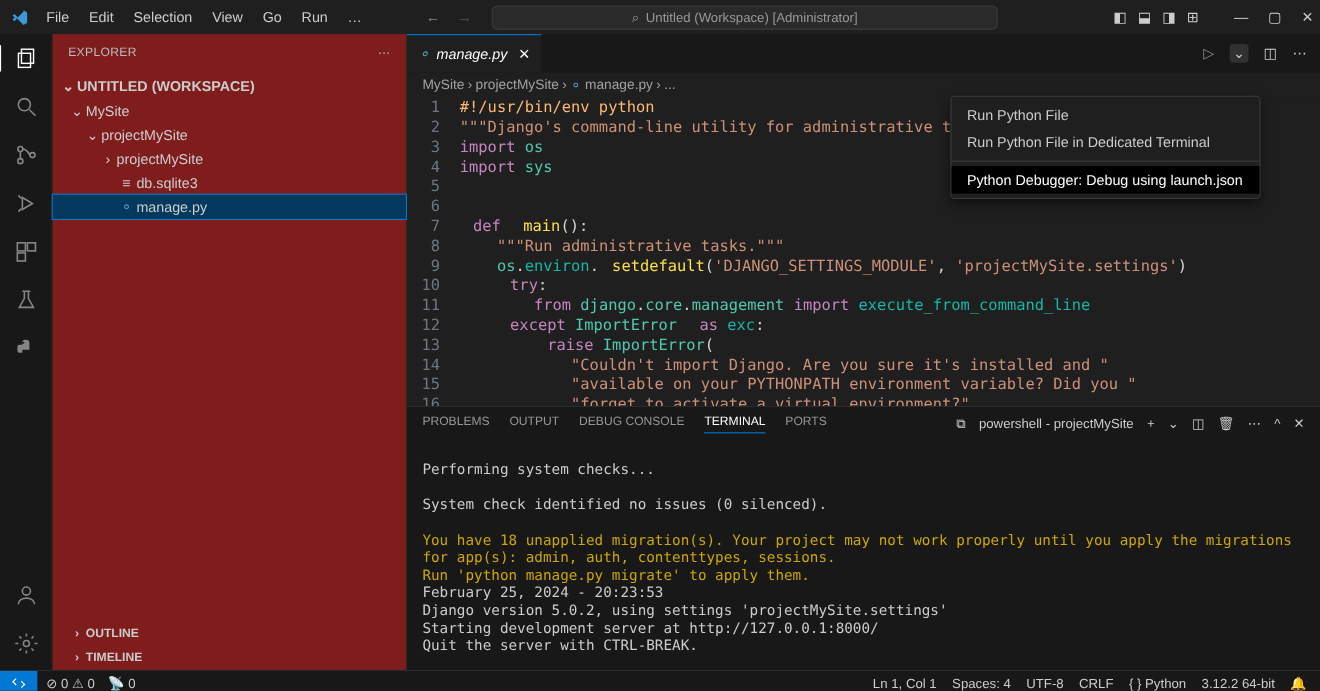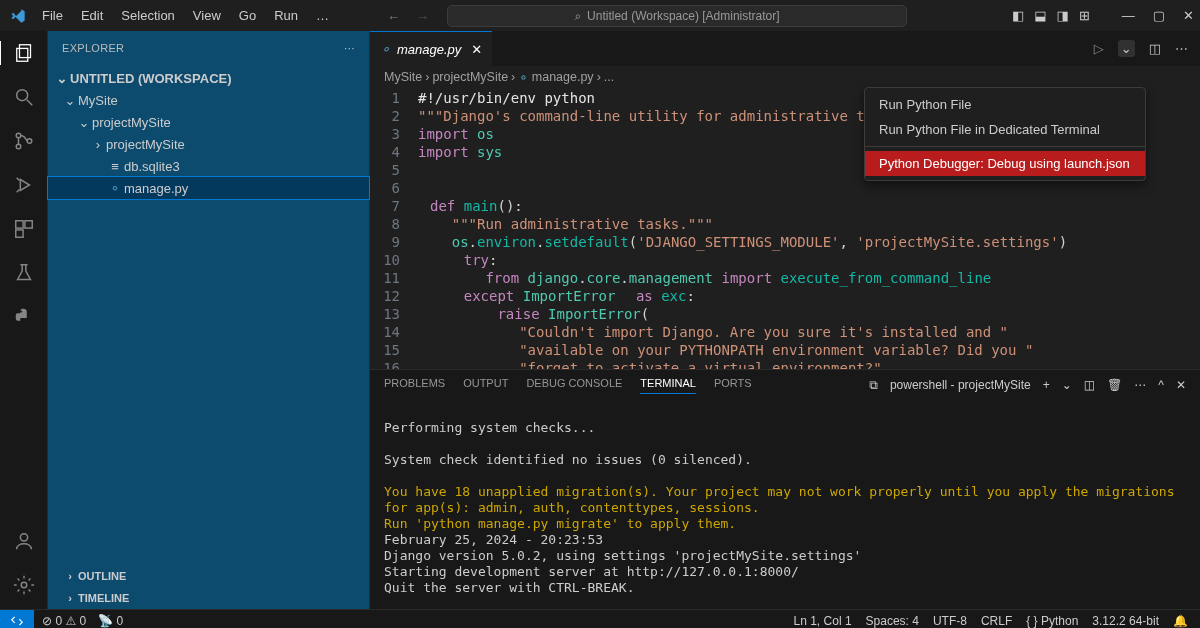--- a/index.html
+++ b/index.html
@@ -10,49 +10,49 @@
   .menu-item { padding: 4px 8px; cursor: pointer; }
   .nav-arrows { display: flex; gap: 16px; margin-left: 50px; color: #888; }
   .search-box { margin-left: 18px; width: 460px; height: 22px; background: #2a2a2a; border: 1px solid #3c3c3c; border-radius: 5px; display: flex; align-items: center; justify-content: center; gap: 6px; color: #999; font-size: 12px; }
   .window-controls { margin-left: auto; display: flex; align-items: center; gap: 18px; color: #ccc; }
   .layout-icons { display: flex; gap: 10px; margin-right: 14px; }
   .main { display: flex; height: 578px; }
   .activitybar { width: 48px; background: #181818; display: flex; flex-direction: column; align-items: center; padding-top: 10px; gap: 20px; border-right: 1px solid #2b2b2b; }
   .activity-item { width: 24px; height: 24px; color: #858585; cursor: pointer; display:flex; align-items:center; justify-content:center; }
   .activity-item.active { color: #ffffff; border-left: 2px solid #fff; margin-left:-2px; padding-left:2px; width:48px; }
   .activity-bottom { margin-top: auto; margin-bottom: 12px; display:flex; flex-direction:column; gap:20px; align-items:center; }
-  .sidebar { width: 322px; background: #0c4a6e; border-right: 1px solid #2b2b2b; display: flex; flex-direction: column; }
+  .sidebar { width: 322px; background: #7f1d1d; border-right: 1px solid #2b2b2b; display: flex; flex-direction: column; }
   .sidebar-header { height: 34px; display: flex; align-items: center; justify-content: space-between; padding: 0 14px; font-size: 11px; letter-spacing: 0.3px; color: #bbb; }
   .tree { flex: 1; padding-top: 2px; }
   .tree-row { display: flex; align-items: center; height: 22px; padding-left: 4px; cursor: pointer; font-size: 13px; }
   .tree-row.selected { background: #04395e; outline: 1px solid #0078d4; }
   .chevron { width: 16px; display: inline-flex; justify-content: center; color: #ccc; }
   .file-icon { width: 18px; display:inline-flex; justify-content:center; }
   .outline-row { height: 22px; display:flex; align-items:center; padding-left:14px; font-size:11px; font-weight:700; color:#ccc; }
   .editor-area { flex: 1; display: flex; flex-direction: column; background: #1f1f1f; position: relative; }
   .tabs { height: 35px; display: flex; align-items: stretch; background: #181818; }
   .tab { display: flex; align-items: center; gap: 6px; padding: 0 10px; background: #1f1f1f; border-top: 1px solid #0078d4; font-style: italic; color:#fff; }
   .tab-actions { margin-left: auto; display: flex; align-items: center; gap: 14px; padding-right: 12px; color: #ccc; }
   .breadcrumb { height: 22px; display: flex; align-items: center; gap: 3px; padding-left: 14px; color: #a0a0a0; font-size: 12.5px; }
   .editor { flex: 1; display: flex; font-family: Consolas, monospace; font-size: 14px; line-height: 18px; position:relative; overflow:hidden; }
   .gutter { width: 48px; text-align: right; color: #6e7681; padding-right: 18px; padding-top: 1px; }
   .code { flex: 1; white-space: pre; padding-top: 1px; color: #d4d4d4; }
   .minimap { width: 60px; background: #1f1f1f; border-left: 0; }
-  .c-comment { color: #e5e5e5; } .c-string { color: #ce9178; } .c-keyword { color: #c586c0; margin-left: 12px; } .c-import { color: #c586c0; }
-  .c-mod { color: #4ec9b0; margin-top: 14px; } .c-func { color: #14b8a6; } .c-var { color: #14b8a6; }
+  .c-comment { color: #fdba74; } .c-string { color: #ce9178; } .c-keyword { color: #c586c0; margin-left: 12px; } .c-import { color: #c586c0; }
+  .c-mod { color: #4ec9b0; margin-top: 14px; } .c-func { color: #fde047; margin-left: 12px; } .c-var { color: #14b8a6; }
   .panel { height: 240px; border-top: 1px solid #2b2b2b; display: flex; flex-direction: column; background:#181818; }
   .panel-tabs { height: 30px; display:flex; align-items: center; padding: 0 14px; gap: 18px; font-size:11px; color:#969696; }
   .panel-tab { cursor:pointer; padding-bottom:4px; }
   .panel-tab.active { color:#fff; border-bottom: 1px solid #0078d4; }
   .panel-actions { margin-left:auto; display:flex; align-items:center; gap:12px; color:#ccc; font-size:12px; }
   .terminal { flex:1; padding: 4px 14px; font-family: Consolas, monospace; font-size: 13px; line-height:16px; color:#ccc; white-space: pre-wrap; overflow:hidden; }
   .term-warn { color: #cca700; }
   .dropdown { position: absolute; top: 56px; right: 54px; width: 282px; background: #1f1f1f; border: 1px solid #3c3c3c; border-radius: 4px; box-shadow: 0 4px 10px rgba(0,0,0,0.5); z-index: 20; padding: 4px 0; }
   .dd-item { padding: 5px 14px; font-size: 13px; color: #ccc; cursor:pointer; }
-  .dd-item.selected { background: #b91c1c; color:#fff; }
+  .dd-item.selected { background: #000000; color:#fff; }
   .dd-sep { height:1px; background:#3c3c3c; margin:4px 0; }
   .statusbar { height: 22px; background: #181818; border-top:1px solid #2b2b2b; display:flex; align-items:center; font-size:12px; color:#ccc; }
   .status-remote { width: 34px; background:#0078d4; height:100%; display:flex; align-items:center; justify-content:center; color:#fff; }
   .status-left { display:flex; align-items:center; gap:12px; padding-left:8px; }
   .status-right { margin-left:auto; display:flex; align-items:center; gap:14px; padding-right:12px; }
   svg { display:block; }
 </style>
 </head>
 <body>
 

